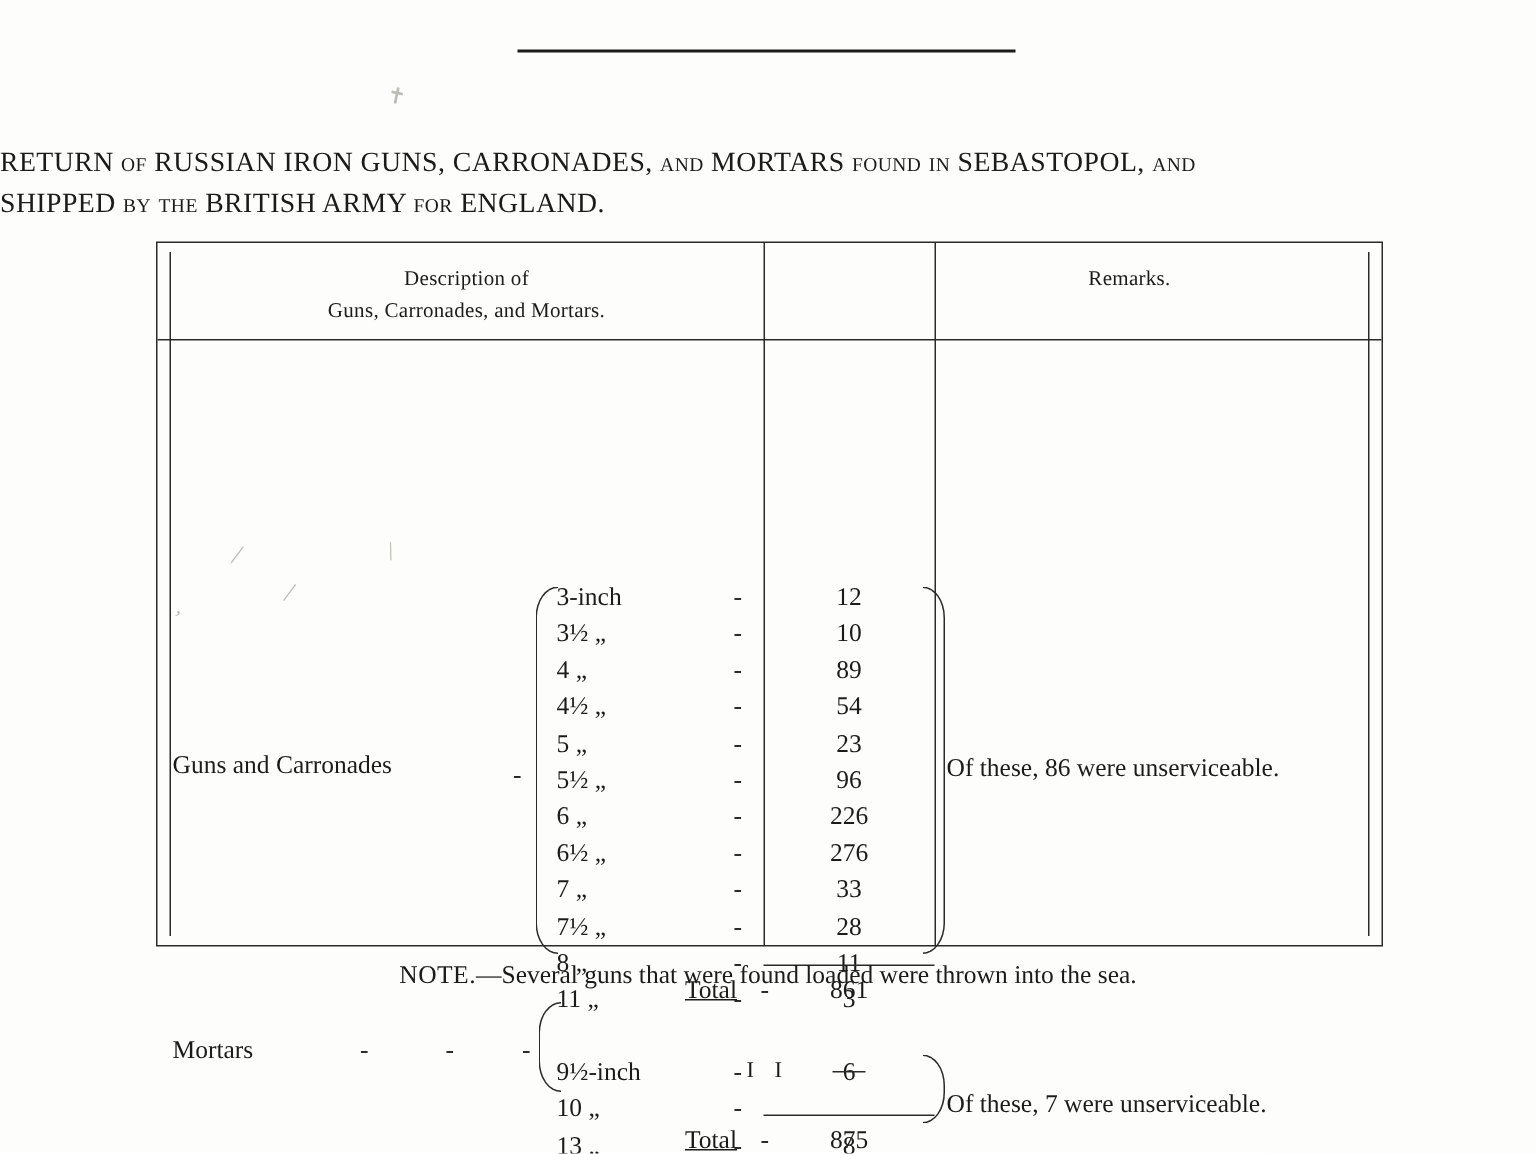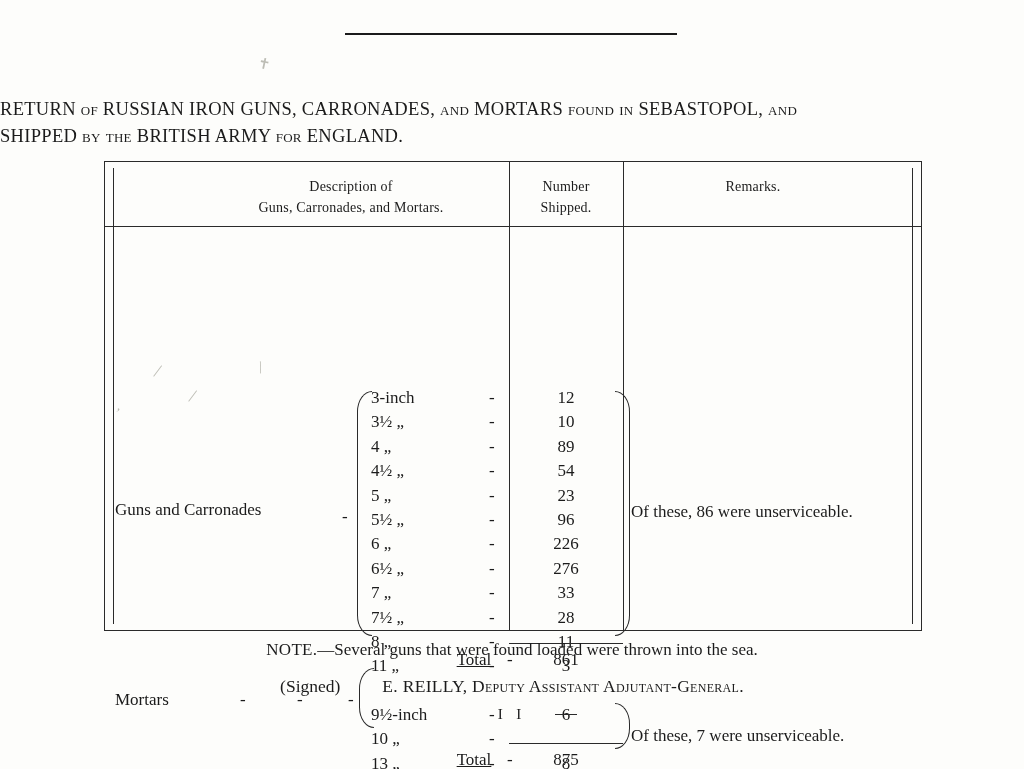--- a/index.html
+++ b/index.html
@@ -95,21 +95,21 @@
     border-top: 1.4px solid #2a2a2a;
   }
   .col-head {
     position: absolute;
     top: 14px;
     text-align: center;
     font-size: 14px;
     line-height: 1.5;
     letter-spacing: .2px;
   }
-  .col-head.desc { left: 8px; width: 396px; padding-left: 40px; }
+  .col-head.desc { left: 8px; width: 396px; }
   .col-head.num  { left: 404px; width: 114px; }
   .col-head.rem  { left: 518px; width: 260px; }
 
   
   .row-label {
     position: absolute;
     font-size: 17px;
   }
   .lbl-guns { left: 10px; top: 338px; }
   .lbl-mortars { left: 10px; top: 528px; }
@@ -280,24 +280,20 @@
     <div class="frame-inner-left"></div>
     <div class="frame-inner-right"></div>
 
     <div class="vrule v1"></div>
     <div class="vrule v2"></div>
     <div class="head-rule"></div>
 
     <div class="col-head desc">
       <div>Description of</div>
       <div>Guns, Carronades, and Mortars.</div>
-    </div>
-    <div class="col-head num">
-      <div>Number</div>
-      <div>Shipped.</div>
     </div>
     <div class="col-head rem">Remarks.</div>
 
     <div class="row-label lbl-guns">Guns and Carronades</div>
     <div class="row-label lbl-dash-c">-</div>
 
     <div class="row-label lbl-mortars">Mortars</div>
     <div class="row-label lbl-dash-a">-</div>
     <div class="row-label lbl-dash-b">-</div>
     <div class="row-label lbl-dash-d">-</div>
@@ -413,18 +409,15 @@
 
   <div class="smudge sm2">/</div>
   <div class="smudge sm3">/</div>
   <div class="smudge sm4">\</div>
   <div class="smudge sm5">,</div>
 
   <div class="note">
     <span class="sc">NOTE.</span><span>—Several guns that were found loaded were thrown into the sea.</span>
   </div>
 
-  <div class="signed">
-    <span>(Signed)</span><span class="gap"></span><span class="sc">E. REILLY, Deputy Assistant Adjutant-General.</span>
-  </div>
 
   <div class="folio">I I</div>
 </div>
 
 </body></html>

